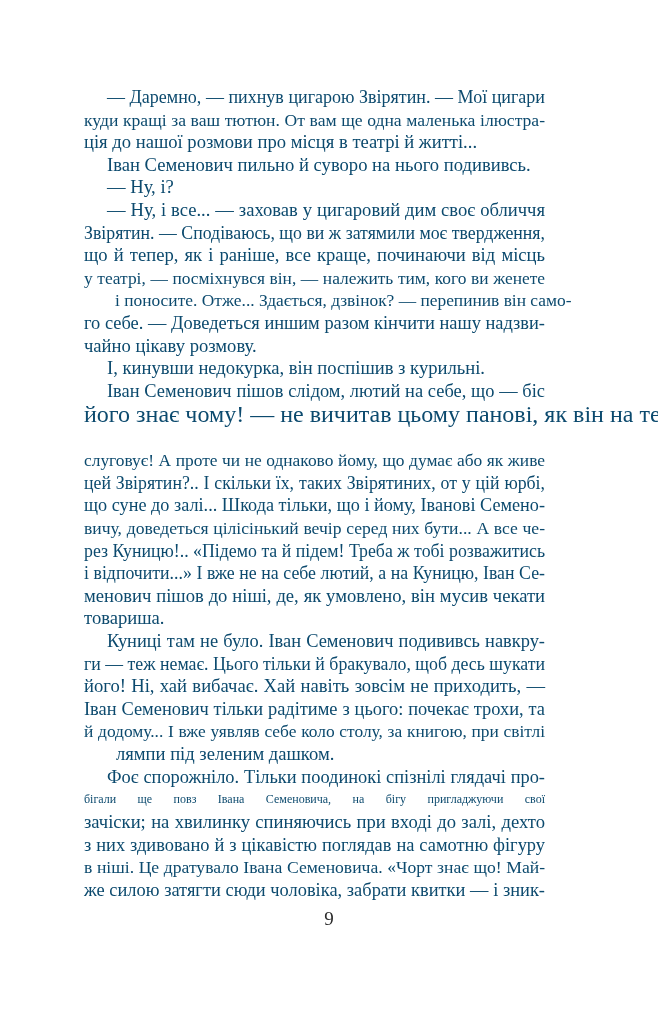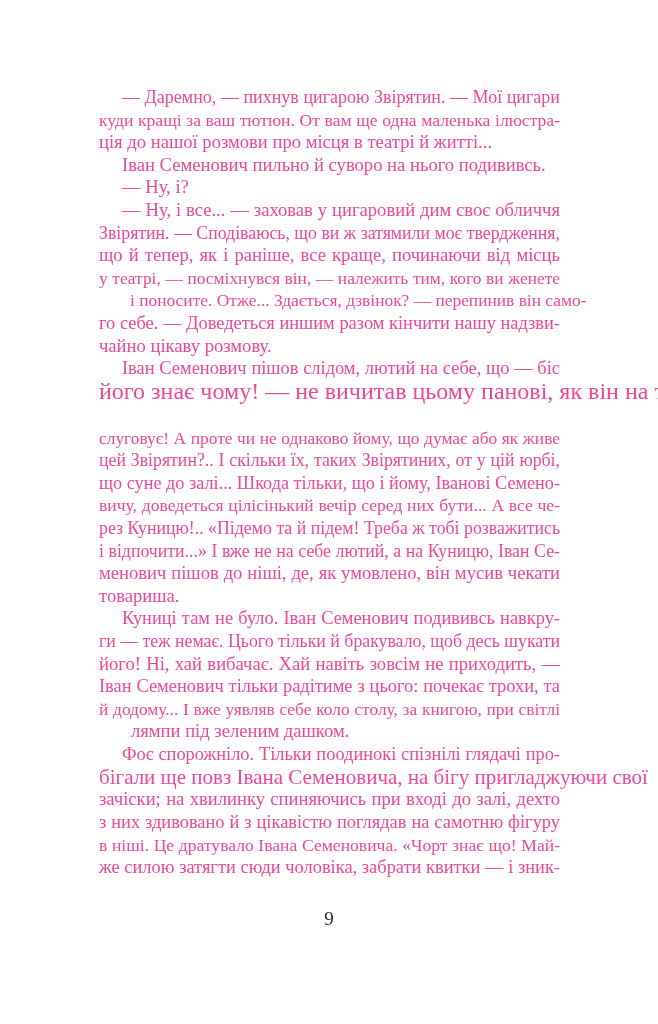--- a/index.html
+++ b/index.html
@@ -8,27 +8,27 @@
       background: #ffffff;
     }
     body {
       width: 658px;
       height: 1024px;
       position: relative;
       overflow: hidden;
     }
     .page {
       position: absolute;
-      left: 99px;
+      left: 84px;
       top: 86px;
       width: 461px;
       font-family: "Liberation Serif", "DejaVu Serif", serif;
       font-size: 18.6px;
       line-height: 26.6px;
-      color: #ec4899;
+      color: #0c4a6e;
     }
     .line {
       display: block;
       white-space: nowrap;
       text-align: justify;
       text-align-last: justify;
       height: 26.6px;
     }
     .line.last {
       text-align-last: left;
@@ -56,37 +56,38 @@
     <span class="line last" style="height: 22.6111px; line-height: 22.6111px; white-space: nowrap;">ція до нашої розмови про місця в театрі й житті...</span>
     <span class="line indent last" style="height: 22.6111px; line-height: 22.6111px; white-space: nowrap;">Іван Семенович пильно й суворо на нього подививсь.</span>
     <span class="line indent last" style="height: 22.6111px; line-height: 22.6111px; white-space: nowrap;">— Ну, і?</span>
     <span class="line indent" style="height: 22.6111px; line-height: 22.6111px; white-space: nowrap;">— Ну, і все... — заховав у цигаровий дим своє обличчя</span>
     <span class="line" style="height: 22.6111px; line-height: 22.6111px; white-space: nowrap; font-size: 17.8px;">Звірятин. — Сподіваюсь, що ви ж затямили моє твердження,</span>
     <span class="line" style="height: 22.6111px; line-height: 22.6111px; white-space: nowrap;">що й тепер, як і раніше, все краще, починаючи від місць</span>
     <span class="line" style="height: 22.6111px; line-height: 22.6111px; white-space: nowrap; font-size: 17.4px;">у театрі, — посміхнувся він, — належить тим, кого ви женете</span>
     <span class="line" style="height: 22.6111px; line-height: 22.6111px; white-space: nowrap; font-size: 17.4px; margin-left: 31px;">і поносите. Отже... Здається, дзвінок? — перепинив він само-</span>
     <span class="line" style="height: 22.6111px; line-height: 22.6111px; white-space: nowrap; font-size: 18.4px;">го себе. — Доведеться иншим разом кінчити нашу надзви-</span>
     <span class="line last" style="height: 22.6111px; line-height: 22.6111px; white-space: nowrap;">чайно цікаву розмову.</span>
+    <span class="line indent last" style="height: 22.6111px; line-height: 22.6111px; white-space: nowrap;">І, кинувши недокурка, він поспішив з курильні.</span>
     <span class="line indent" style="height: 22.6111px; line-height: 22.6111px; white-space: nowrap; font-size: 18.4px;">Іван Семенович пішов слідом, лютий на себе, що — біс</span>
     <span class="line" style="height: 22.6111px; line-height: 22.6111px; white-space: nowrap; font-size: 24px;">його знає чому! — не вичитав цьому панові, як він на те за-</span>
     <span class="line" style="height: 22.6111px; line-height: 22.6111px; white-space: nowrap; font-size: 17.4px; margin-top: 24px;">слуговує! А проте чи не однаково йому, що думає або як живе</span>
     <span class="line" style="height: 22.6111px; line-height: 22.6111px; white-space: nowrap; font-size: 17.8px;">цей Звірятин?.. І скільки їх, таких Звірятиних, от у цій юрбі,</span>
     <span class="line" style="height: 22.6111px; line-height: 22.6111px; white-space: nowrap; font-size: 18.2px;">що суне до залі... Шкода тільки, що і йому, Іванові Семено-</span>
     <span class="line" style="height: 22.6111px; line-height: 22.6111px; white-space: nowrap; font-size: 17.6px;">вичу, доведеться цілісінький вечір серед них бути... А все че-</span>
     <span class="line" style="height: 22.6111px; line-height: 22.6111px; white-space: nowrap; font-size: 17.8px;">рез Куницю!.. «Підемо та й підем! Треба ж тобі розважитись</span>
     <span class="line" style="height: 22.6111px; line-height: 22.6111px; white-space: nowrap; font-size: 17.8px;">і відпочити...» І вже не на себе лютий, а на Куницю, Іван Се-</span>
     <span class="line" style="height: 22.6111px; line-height: 22.6111px; white-space: nowrap;">менович пішов до ніші, де, як умовлено, він мусив чекати</span>
     <span class="line last" style="height: 22.6111px; line-height: 22.6111px; white-space: nowrap;">товариша.</span>
     <span class="line indent" style="height: 22.6111px; line-height: 22.6111px; white-space: nowrap; font-size: 18.4px;">Куниці там не було. Іван Семенович подививсь навкру-</span>
     <span class="line" style="height: 22.6111px; line-height: 22.6111px; white-space: nowrap; font-size: 17.8px;">ги — теж немає. Цього тільки й бракувало, щоб десь шукати</span>
     <span class="line" style="height: 22.6111px; line-height: 22.6111px; white-space: nowrap;">його! Ні, хай вибачає. Хай навіть зовсім не приходить, —</span>
     <span class="line" style="height: 22.6111px; line-height: 22.6111px; white-space: nowrap; font-size: 18.4px;">Іван Семенович тільки радітиме з цього: почекає трохи, та</span>
     <span class="line" style="height: 22.6111px; line-height: 22.6111px; white-space: nowrap; font-size: 17.4px;">й додому... І вже уявляв себе коло столу, за книгою, при світлі</span>
     <span class="line last" style="height: 22.6111px; line-height: 22.6111px; white-space: nowrap; margin-left: 32px;">лямпи під зеленим дашком.</span>
     <span class="line indent" style="height: 22.6111px; line-height: 22.6111px; white-space: nowrap; font-size: 18.4px;">Фоє спорожніло. Тільки поодинокі спізнілі глядачі про-</span>
-    <span class="line" style="height: 22.6111px; line-height: 22.6111px; white-space: nowrap; font-size: 21px;">бігали ще повз Івана Семеновича, на бігу пригладжуючи свої</span>
+    <span class="line" style="height: 22.6111px; line-height: 22.6111px; white-space: nowrap; font-size: 12px;">бігали ще повз Івана Семеновича, на бігу пригладжуючи свої</span>
     <span class="line" style="height: 22.6111px; line-height: 22.6111px; white-space: nowrap;">зачіски; на хвилинку спиняючись при вході до залі, дехто</span>
     <span class="line" style="height: 22.6111px; line-height: 22.6111px; white-space: nowrap; font-size: 18.4px;">з них здивовано й з цікавістю поглядав на самотню фігуру</span>
     <span class="line" style="height: 22.6111px; line-height: 22.6111px; white-space: nowrap; font-size: 17.6px;">в ніші. Це дратувало Івана Семеновича. «Чорт знає що! Май-</span>
     <span class="line" style="height: 22.6111px; line-height: 22.6111px; white-space: nowrap; font-size: 18.4px;">же силою затягти сюди чоловіка, забрати квитки — і зник-</span>
   </div>
 
 <div class="page-number">9</div>
 
 </body></html>

